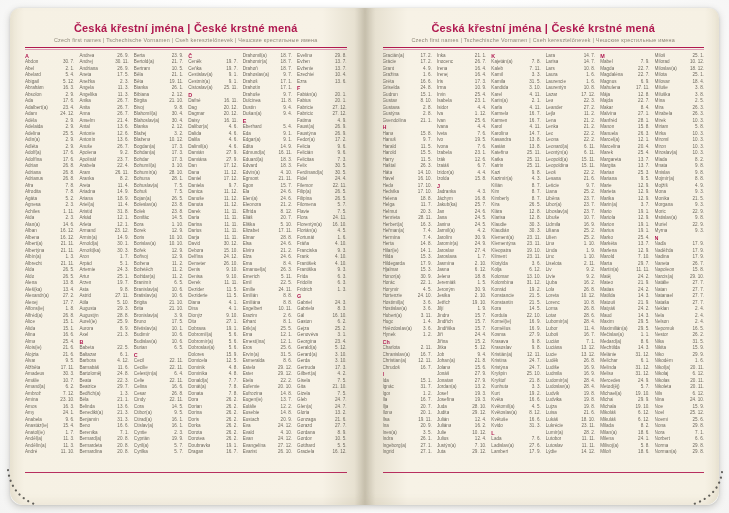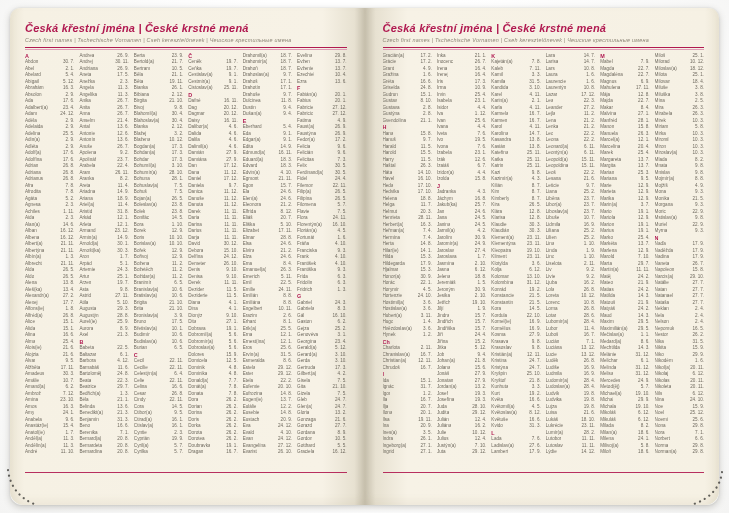--- a/index.html
+++ b/index.html
@@ -20,21 +20,21 @@
     box-shadow:inset 0 -4px 8px rgba(120,100,60,.07);
   }
   .page.right{
     border-radius:0 10px 14px 0;
     background:linear-gradient(270deg,#ece6d6 0%,#f6f1e4 4%,#f7f2e6 88%,#e7e1d1 97%,#c9c2b0 100%);
     box-shadow:inset 0 -4px 8px rgba(120,100,60,.07);
   }
   .page-inner{position:relative;height:100%;box-sizing:border-box;}
   .page.left  .page-inner{padding:14px 18px 0 15px;}
   .page.right .page-inner{padding:14px 15px 0 18px;}
-  .hdr{font-style:italic;}
+  .hdr{text-align:center;}
   .title{
     font-size:11px;font-weight:700;letter-spacing:.2px;
     color:#b01950;line-height:13px;white-space:nowrap;
   }
   .subtitle{
     font-size:5.4px;color:#8d8677;margin-top:2px;letter-spacing:.25px;white-space:nowrap;
   }
   .rule{
     margin-top:3.5px;height:1px;
     border-top:1.6px solid #b01950;border-bottom:1px solid #dd9db5;

